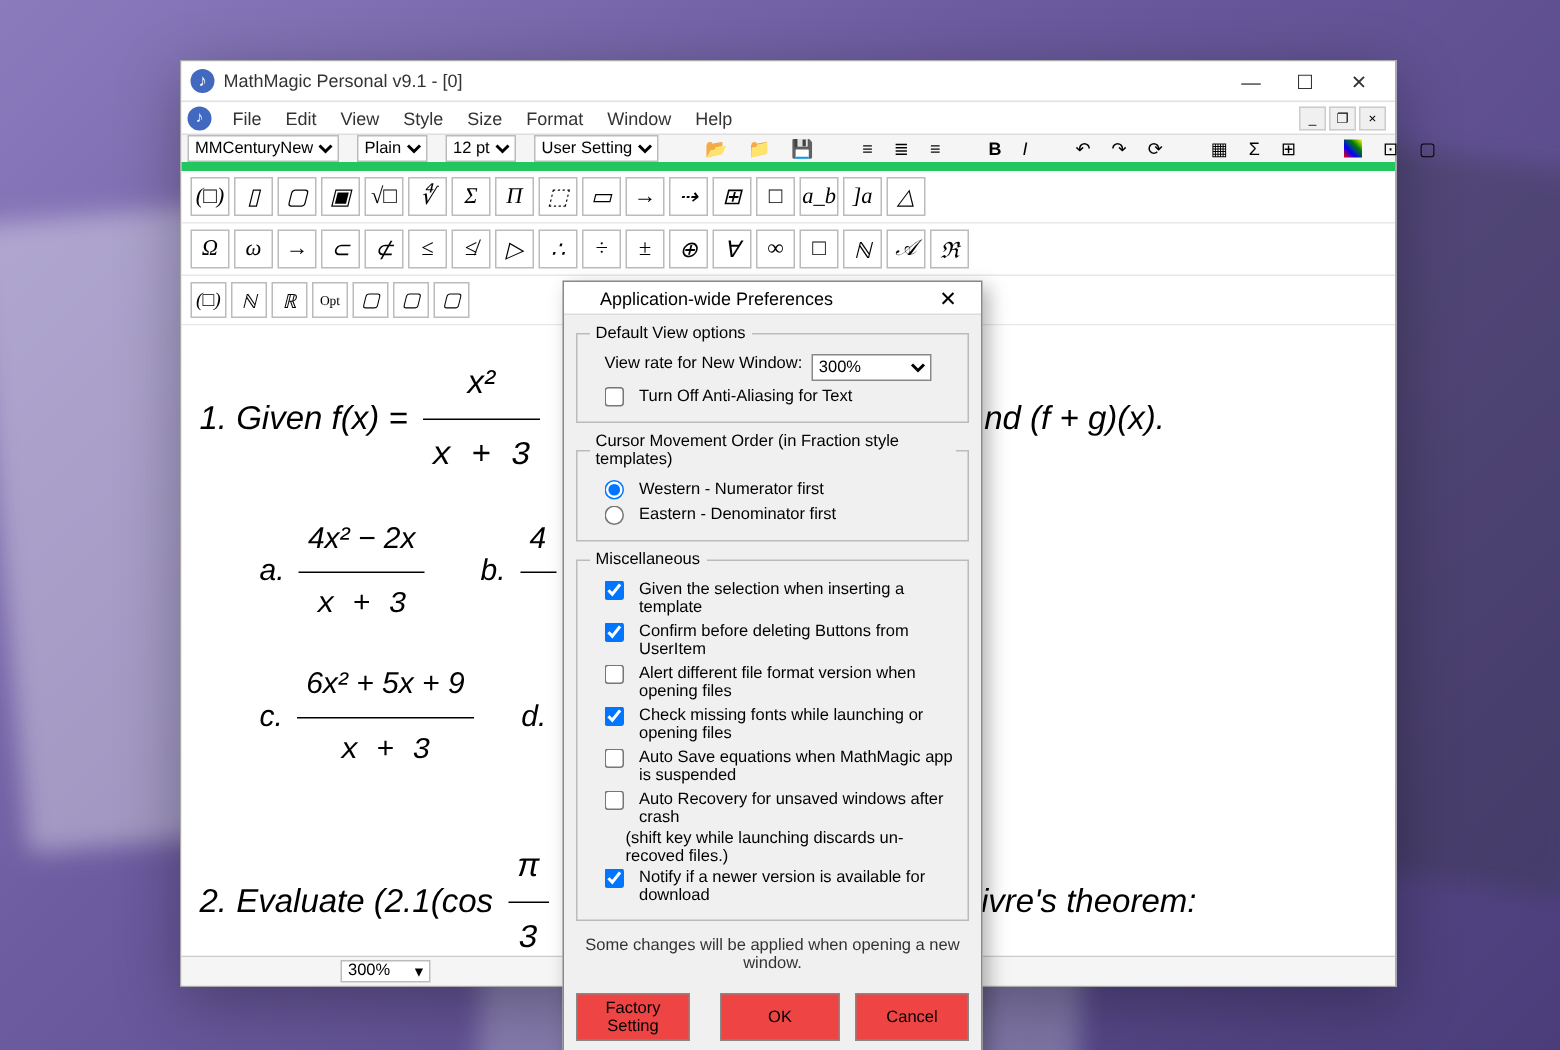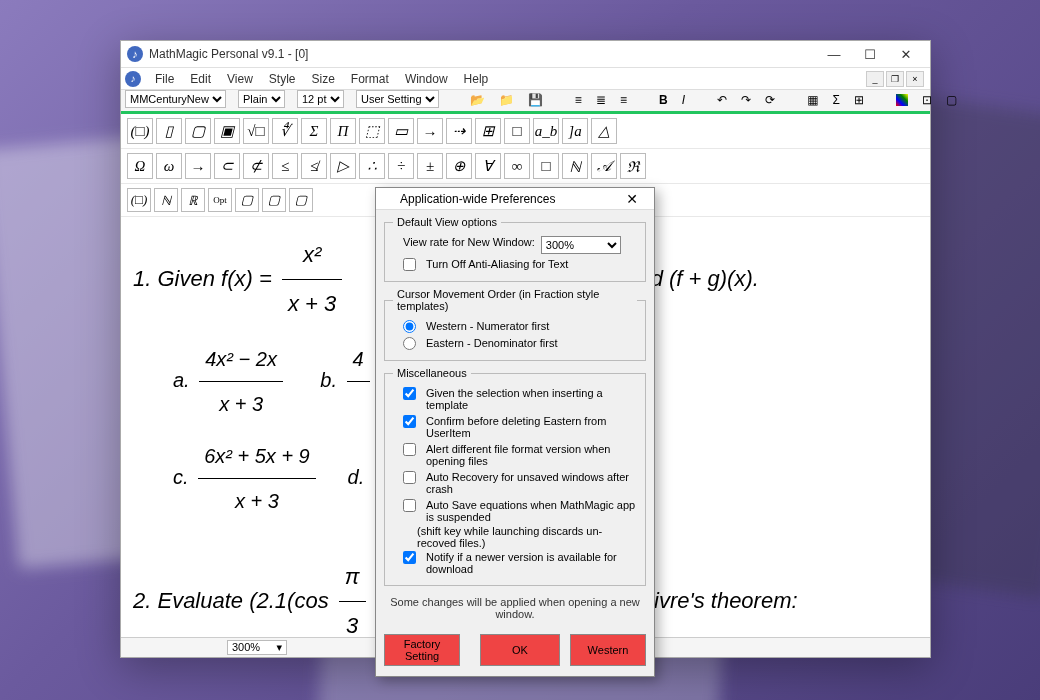--- a/index.html
+++ b/index.html
@@ -27,39 +27,39 @@
     .titlebar .winctrl button { width: 36px; height: 27px; background: none; border: none; font-size: 13px; color: #333; cursor: pointer; }
 
     
     .menubar { height: 22px; background: #fff; display: flex; align-items: center; padding: 0 2px; border-bottom: 1px solid #ddd; }
     .menubar .app-icon-small { width: 16px; height: 16px; background: #4169c0; border-radius: 50%; margin: 0 6px 0 2px; display: flex; align-items: center; justify-content: center; color: #fff; font-size: 10px;}
     .menubar span.menu { font-size: 12px; color: #333; padding: 3px 8px; cursor: pointer; }
     .menubar .right-icons { margin-left: auto; display: flex; gap: 2px; padding-right: 4px;}
     .menubar .right-icons button { width: 18px; height: 16px; background: #f0f0f0; border: 1px solid #ccc; font-size: 9px; cursor: pointer; }
 
     
-    .formatbar { height: 24px; background: #f5f5f5; border-bottom: 3px solid #22c55e; display: flex; padding: 0 4px; gap: 12px; }
+    .formatbar { height: 24px; background: #f5f5f5; border-bottom: 6px solid #22c55e; display: flex; align-items: center; padding: 0 4px; gap: 12px; }
     .formatbar select { font-size: 11px; height: 18px; border: 1px solid #bbb; background: #fff; }
     .formatbar .sep { width: 1px; height: 18px; background: #ccc; margin: 0 3px; }
     .formatbar .tbbtn { width: 20px; height: 20px; border: 1px solid transparent; background: none; display: flex; align-items: center; justify-content: center; font-size: 12px; cursor: pointer; }
 
     
     .paletterows { background: #fff; }
     .paletterow { display: flex; gap: 3px; padding: 4px 6px; border-bottom: 1px solid #e8e8e8; }
     .palbtn { width: 26px; height: 26px; border: 1px solid #bbb; background: #fff; display: flex; align-items: center; justify-content: center; font-family: 'Times New Roman', serif; font-size: 15px; font-style: italic; cursor: pointer; }
     .palbtn.sm { width: 24px; height: 24px; font-size: 13px; }
 
     
     .docarea { flex: 1; background: #fff; position: relative; overflow: hidden; font-family: 'Times New Roman', serif; }
     .docarea .content { padding: 14px 12px; font-size: 22px; font-style: italic; color: #000; line-height: 2.2; }
     .docarea .content .row { margin-bottom: 8px; white-space: nowrap; }
     .docarea .content .sub { padding-left: 40px; font-size: 20px; }
     .frac { display: inline-block; text-align: center; vertical-align: middle; margin: 0 4px; }
     .frac .num { display: block; border-bottom: 1.5px solid #000; padding: 0 6px; }
-    .frac .den { display: block; padding: 0 6px; }
+    .frac .den { display: block; padding: 0 6px; font-family: Liberation Mono, monospace; }
 
     
     .statusbar { height: 20px; background: #f5f5f5; border-top: 1px solid #ccc; display: flex; align-items: center; padding: 0 6px; }
     .statusbar .zoom { font-size: 11px; border: 1px solid #bbb; background: #fff; padding: 0 4px; min-width: 60px; display: flex; justify-content: space-between; }
 
     
     .dialog {
       position: absolute; left: 375px; top: 187px; width: 280px;
       background: #f0f0f0; border: 1px solid #888; box-shadow: 4px 4px 12px rgba(0,0,0,0.3);
       font-size: 11px;
@@ -274,42 +274,46 @@
     </fieldset>
 
     <fieldset>
       <legend>Miscellaneous</legend>
       <div class="frow">
           <input type="checkbox" checked="" style="">
           <label>Given the selection when inserting a template</label>
         </div>
       <div class="frow">
           <input type="checkbox" checked="" style="">
-          <label>Confirm before deleting Eastern from UserItem</label>
+          <label>Confirm before deleting Buttons from UserItem</label>
         </div>
       <div class="frow">
           <input type="checkbox" style="">
           <label>Alert different file format version when opening files</label>
         </div>
       <div class="frow">
+          <input type="checkbox" checked="" style="">
+          <label>Check missing fonts while launching or opening files</label>
+        </div>
+      <div class="frow">
+          <input type="checkbox" style="">
+          <label>Auto Save equations when MathMagic app is suspended</label>
+        </div>
+      <div class="frow">
           <input type="checkbox" style="">
           <label>Auto Recovery for unsaved windows after crash</label>
-        </div>
-      <div class="frow">
-          <input type="checkbox" style="">
-          <label>Auto Save equations when MathMagic app is suspended</label>
         </div>
       <div class="indent">(shift key while launching discards un-recoved files.)</div>
       <div class="frow">
           <input type="checkbox" checked="" style="">
           <label>Notify if a newer version is available for download</label>
         </div>
     </fieldset>
 
     <div class="note">Some changes will be applied when opening a new window.</div>
   </div>
   <div class="dbuttons">
     <button>Factory Setting</button>
     <div style="flex:1"></div>
     <button class="primary">OK</button>
-    <button>Western</button>
+    <button>Cancel</button>
   </div>
 </div>
 
 </body></html>

